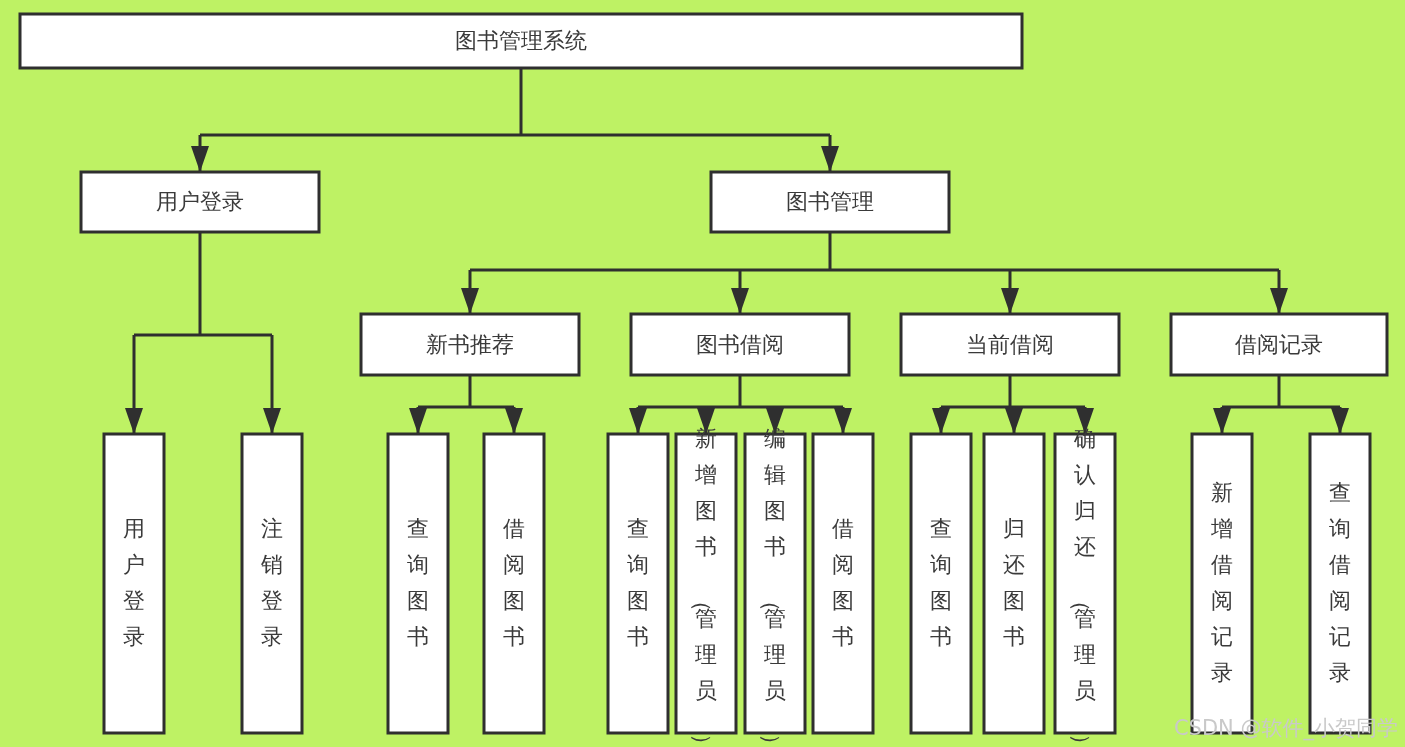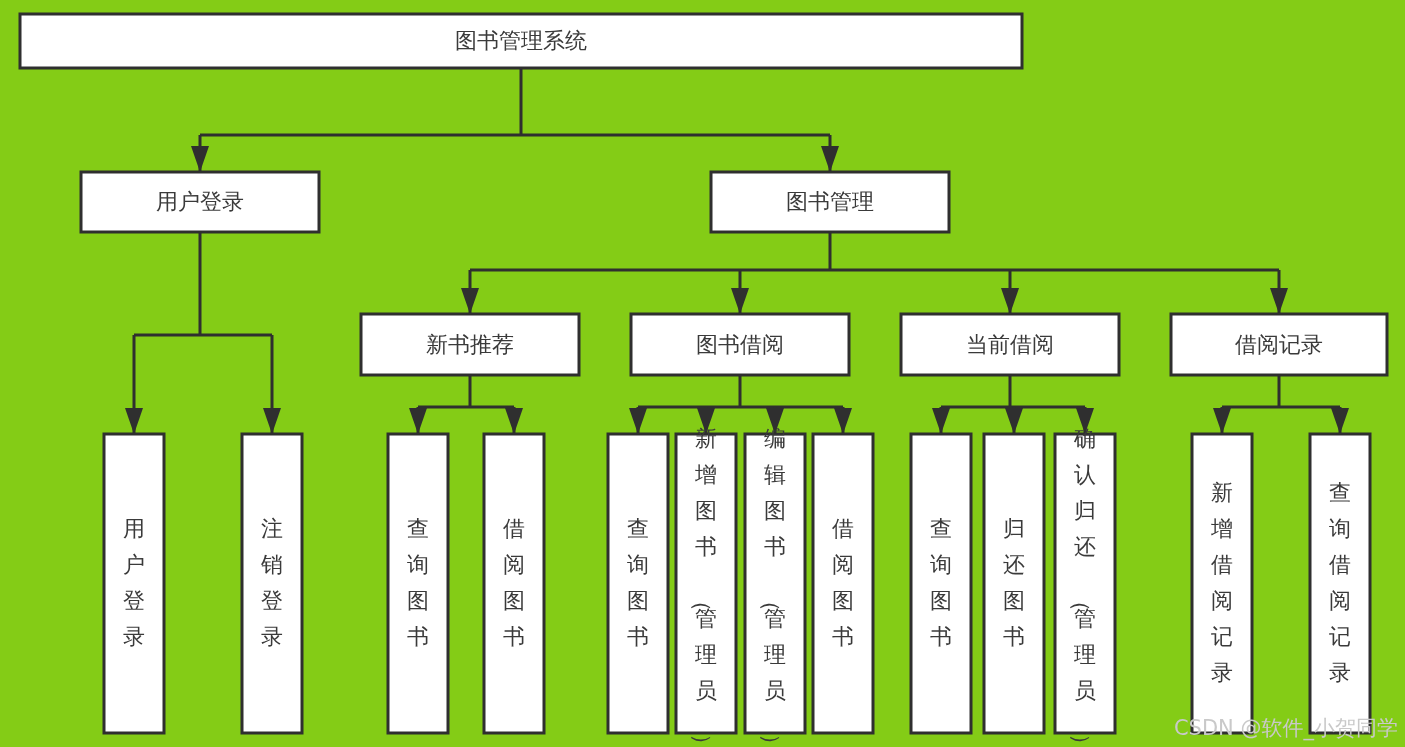--- a/index.html
+++ b/index.html
@@ -10,21 +10,21 @@
   body {
     width: 1405px;
     height: 747px;
     font-family: "DejaVu Sans", "Liberation Sans", sans-serif;
     overflow: hidden;
   }
   #diagram-root {
     position: relative;
     width: 1405px;
     height: 747px;
-    background: #84cc16;
+    background: #bef264;
   }
   svg.diagram-canvas {
     position: absolute;
     top: 0;
     left: 0;
     width: 1405px;
     height: 747px;
   }
   .node-box {
     fill: #ffffff;

